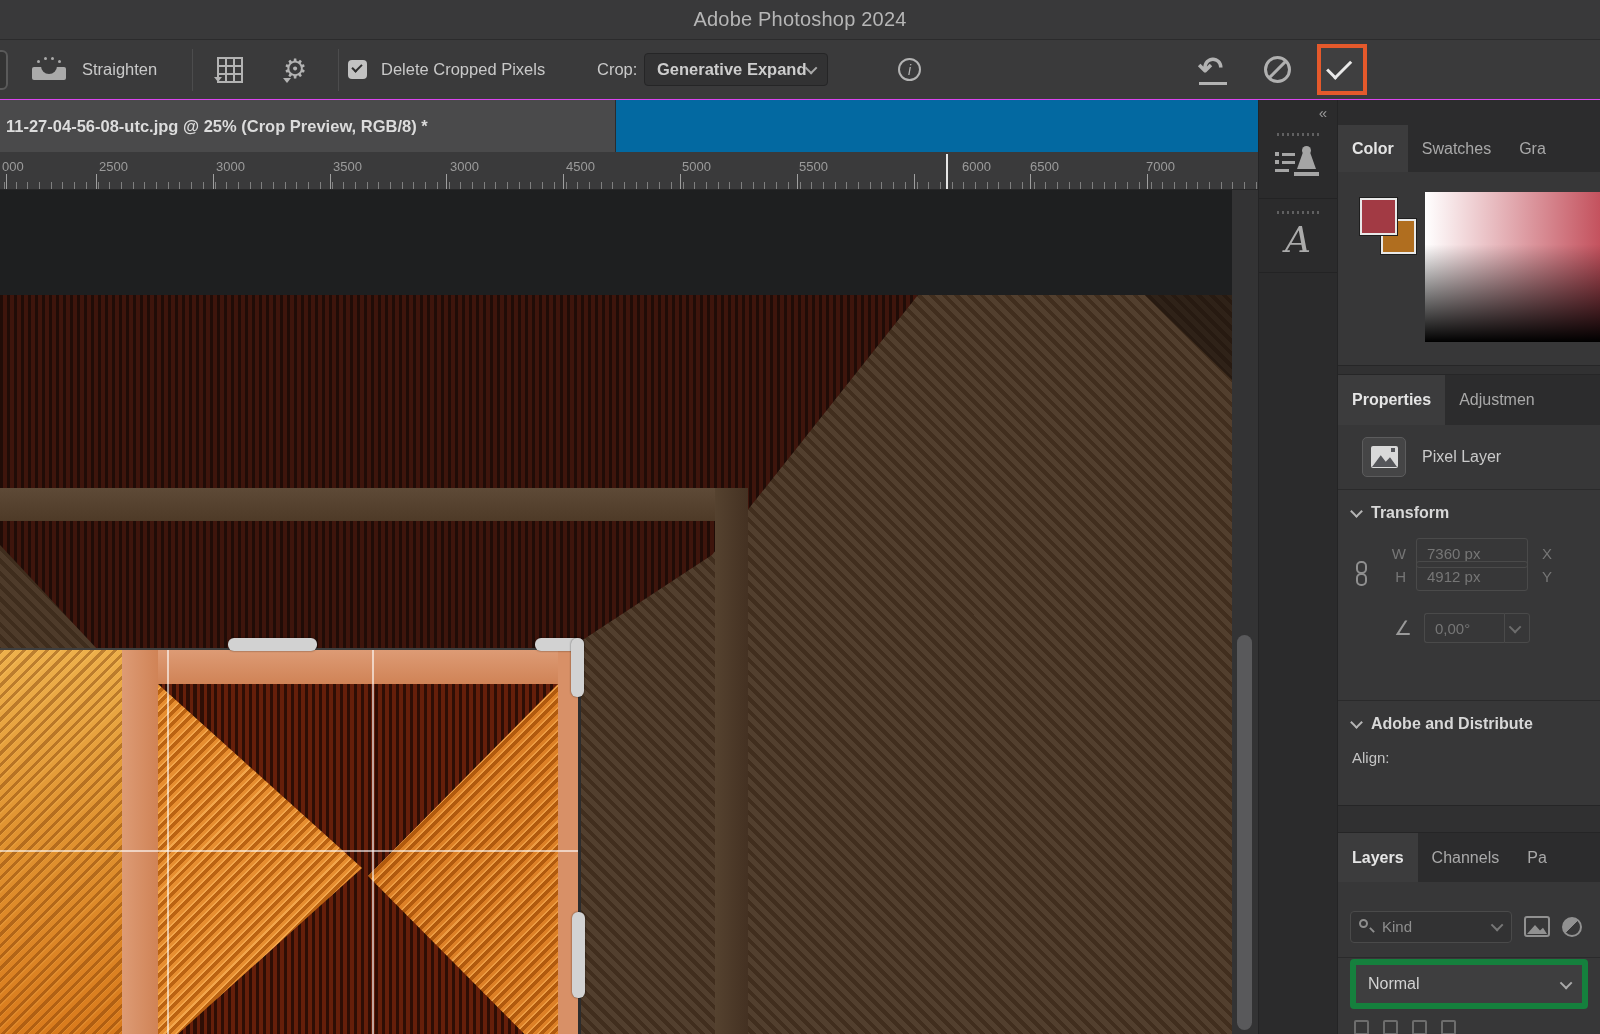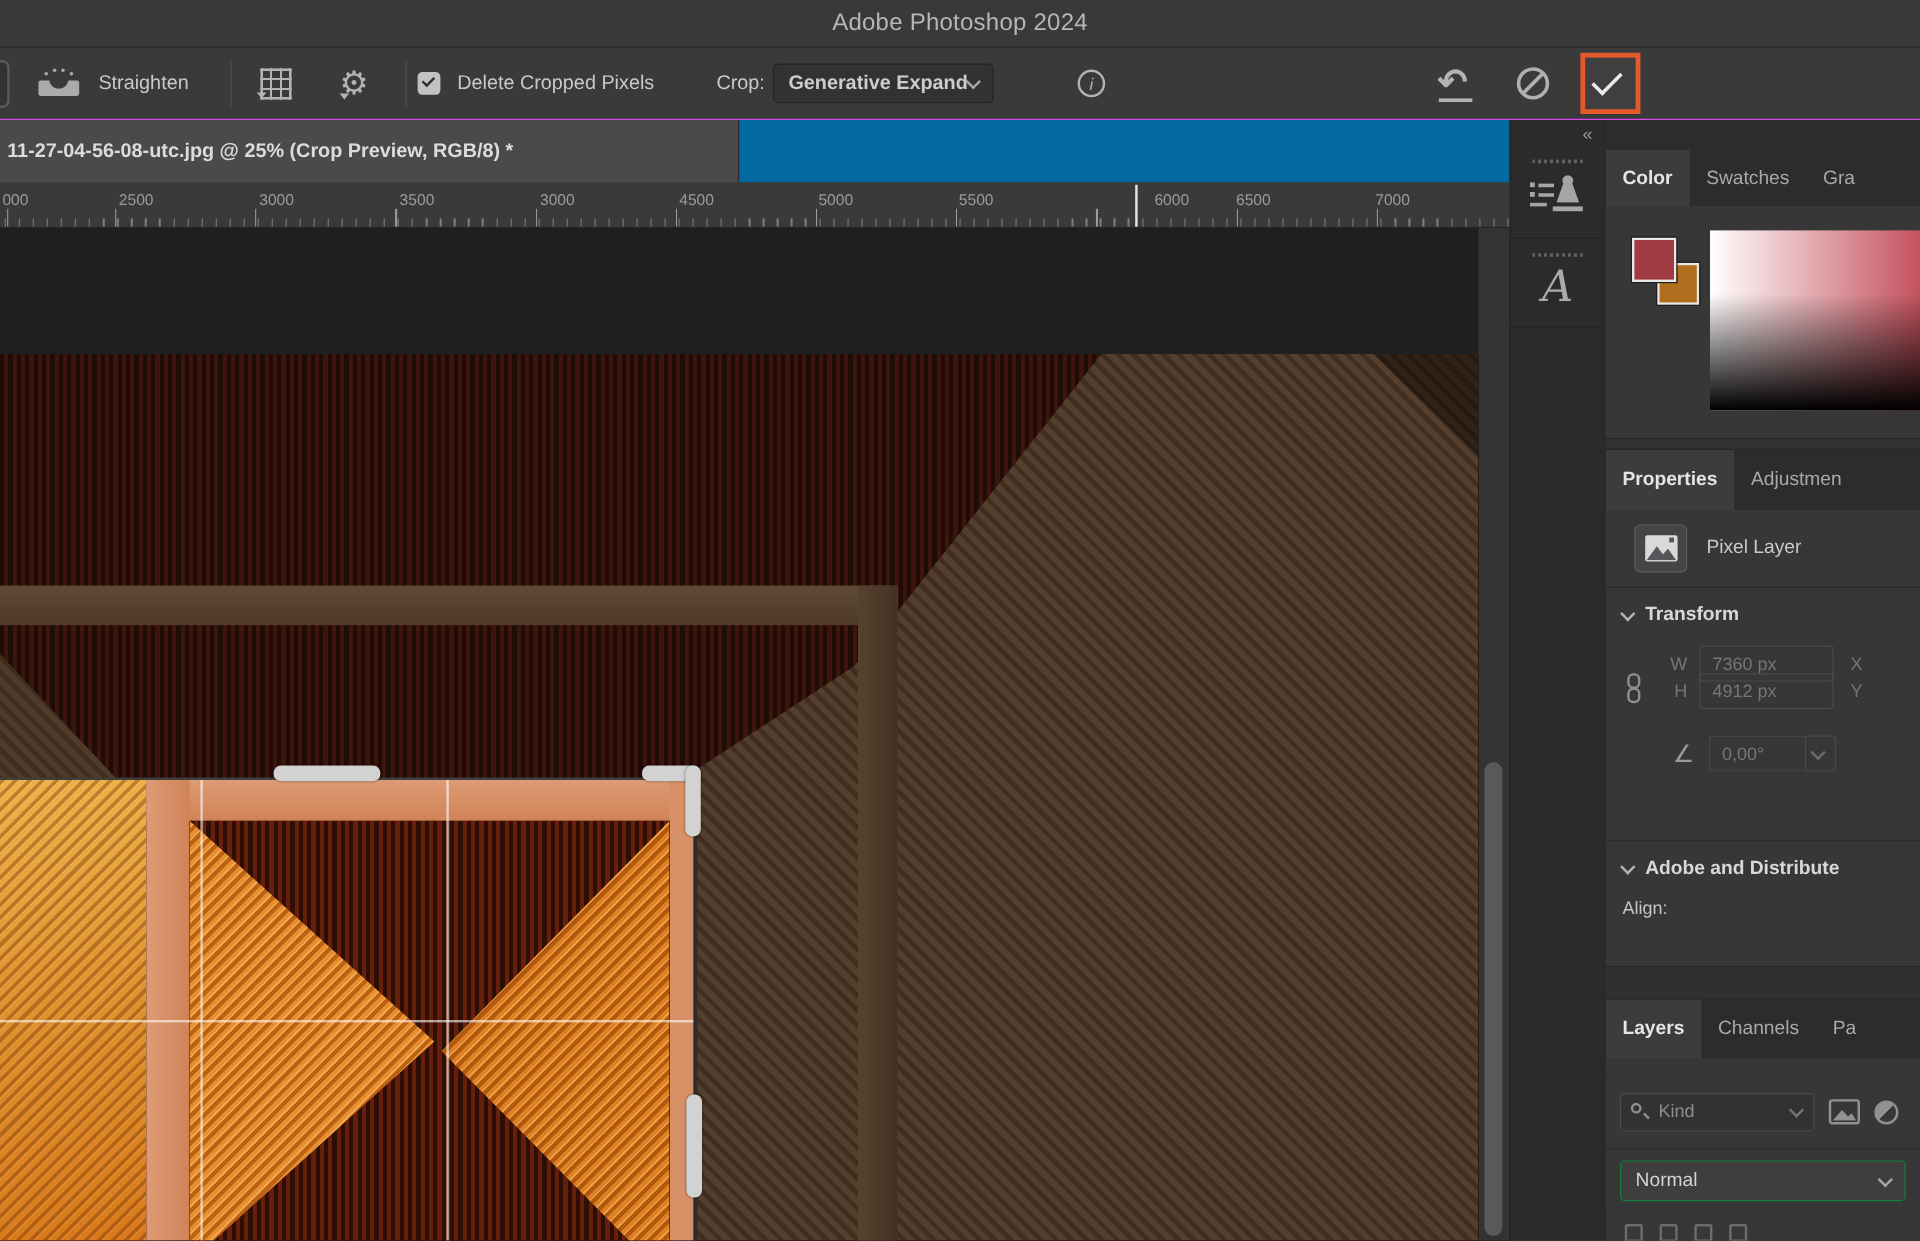--- a/index.html
+++ b/index.html
@@ -203,21 +203,21 @@
   .searchicon .lens { position:absolute; left:0; top:0; width:9px; height:9px; border:2px solid #8e8e8e; border-radius:50%; }
   .searchicon .tail { position:absolute; left:10px; top:10px; width:6px; height:2px; background:#8e8e8e; transform:rotate(45deg); }
   .kindbox .kv { flex:1; font-size:15px; color:#8e8e8e; }
   .imgicon { position:relative; width:26px; height:21px; border:2px solid #919191; border-radius:3px; }
   .imgicon .m { position:absolute; left:1px; bottom:1px; width:20px; height:9px; background:#919191;
     clip-path:polygon(0 100%, 40% 0, 65% 60%, 80% 30%, 100% 100%); }
   .halfcircle { width:20px; height:20px; border:2px solid #919191; border-radius:50%;
     background:linear-gradient(135deg,#919191 50%, transparent 50%); }
 
   .blendrow { height:52px; display:flex; align-items:center; padding-left:12px; background:#373738; flex:none; }
-  .blendbox { width:238px; height:34px; border:1px solid #15803d; border-radius:4px; background:#3e3e3f;
+  .blendbox { width:238px; height:50px; border:6px solid #15803d; border-radius:4px; background:#3e3e3f;
     display:flex; align-items:center; justify-content:space-between; padding:0 10px 0 12px; }
   .blendbox .bv { font-size:16px; color:#d2d2d2; }
 
   .lockrow { display:flex; gap:14px; padding:10px 0 0 16px; opacity:.55; flex:none; }
   .lockrow .li { width:15px; height:15px; border:2px solid #9a9a9a; border-radius:2px; }
 </style>
 </head>
 <body>
 
 <div class="app">

